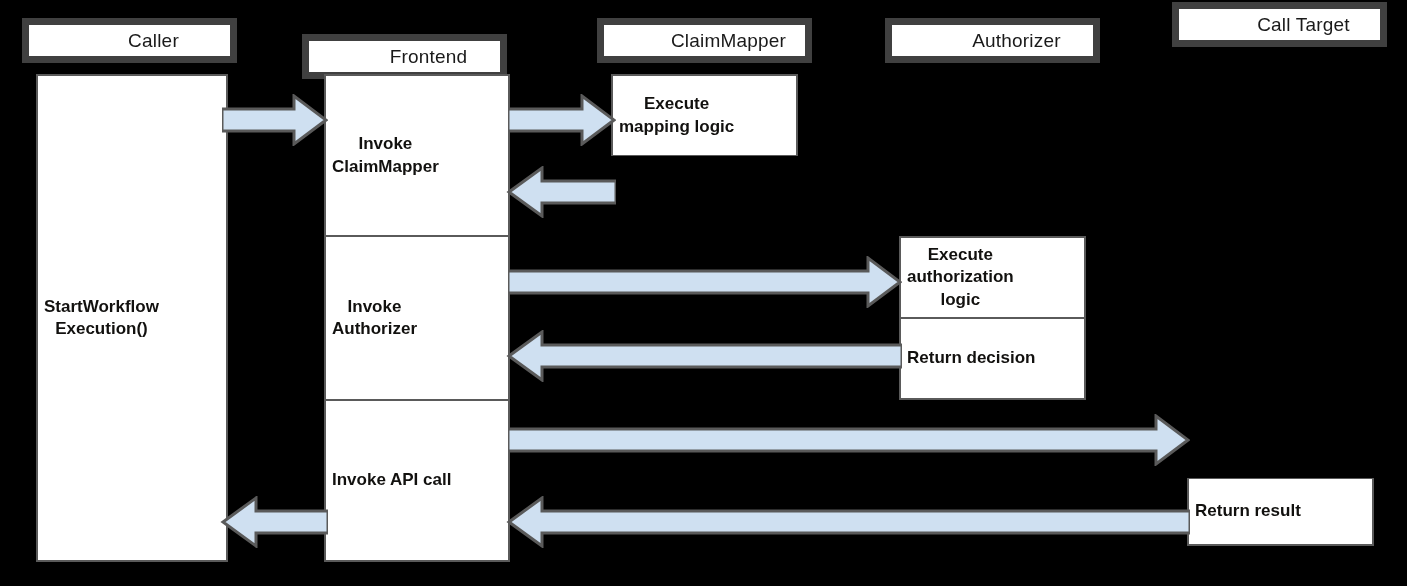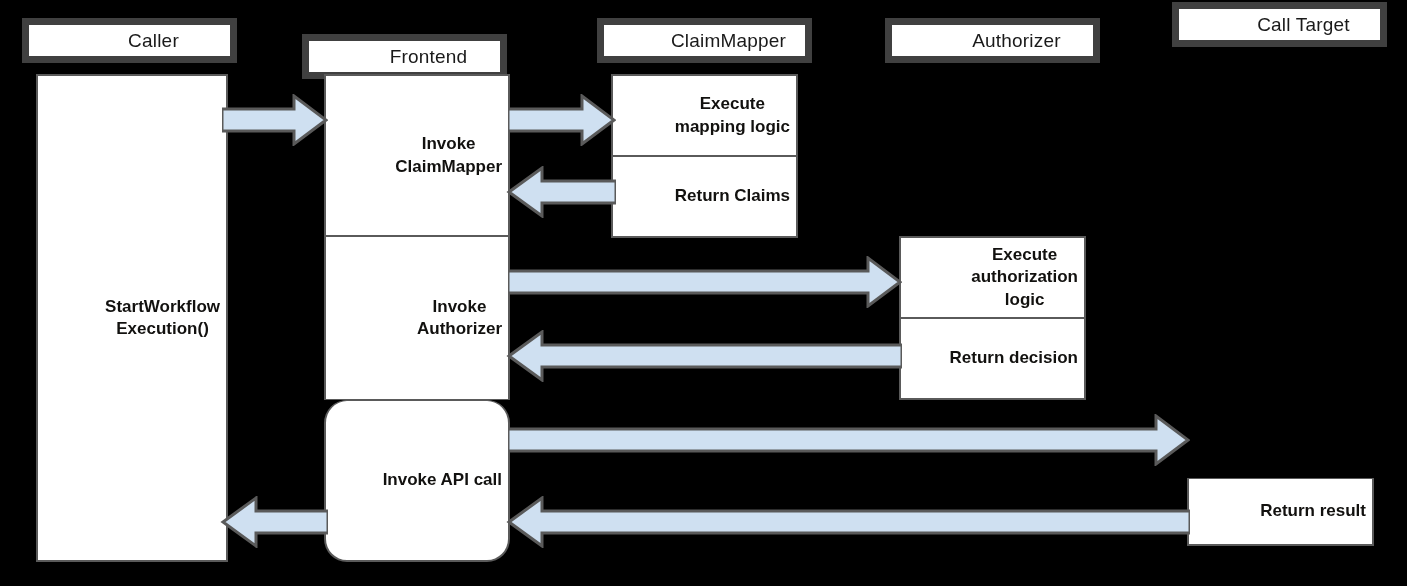--- a/index.html
+++ b/index.html
@@ -36,21 +36,21 @@
   }
 
   
   .activation {
     position: absolute;
     box-sizing: border-box;
     background: #ffffff;
     border: 2px solid #5a5a5a;
     display: flex;
     align-items: center;
-    justify-content: flex-end;
+    justify-content: flex-start;
     text-align: center;
     color: #12110f;
     font-size: 17px;
     font-weight: bold;
     line-height: 1.32;
     padding: 2px 6px;
     font-family: "Liberation Sans", sans-serif;
   }
   .activation.seam-top { border-top-width: 1px; }
   .activation.seam-bottom { border-bottom-width: 1px; }
@@ -89,29 +89,26 @@
   <div class="activation" style="left:36px; top:74px; width:192px; height:488px;">
     <span>StartWorkflow<br>Execution()</span>
   </div>
 
   <div class="activation seam-bottom" style="left:324px; top:74px; width:186px; height:162px;">
     <span>Invoke<br>ClaimMapper</span>
   </div>
   <div class="activation seam-top seam-bottom" style="left:324px; top:236px; width:186px; height:164px;">
     <span>Invoke<br>Authorizer</span>
   </div>
-  <div class="activation seam-top" style="left:324px; top:400px; width:186px; height:162px;border-radius:23px;">
+  <div class="activation seam-top" style="left:324px; top:400px; width:186px; height:162px;">
     <span>Invoke API call</span>
   </div>
 
   <div class="activation seam-bottom" style="left:611px; top:74px; width:187px; height:82px;">
     <span>Execute<br>mapping logic</span>
-  </div>
-  <div class="activation seam-top" style="left:611px; top:156px; width:187px; height:82px;">
-    <span>Return Claims</span>
   </div>
 
   <div class="activation seam-bottom" style="left:899px; top:236px; width:187px; height:82px;">
     <span>Execute<br>authorization<br>logic</span>
   </div>
   <div class="activation seam-top" style="left:899px; top:318px; width:187px; height:82px;">
     <span>Return decision</span>
   </div>
 
   <div class="activation seam-top" style="left:1187px; top:478px; width:187px; height:68px;">

